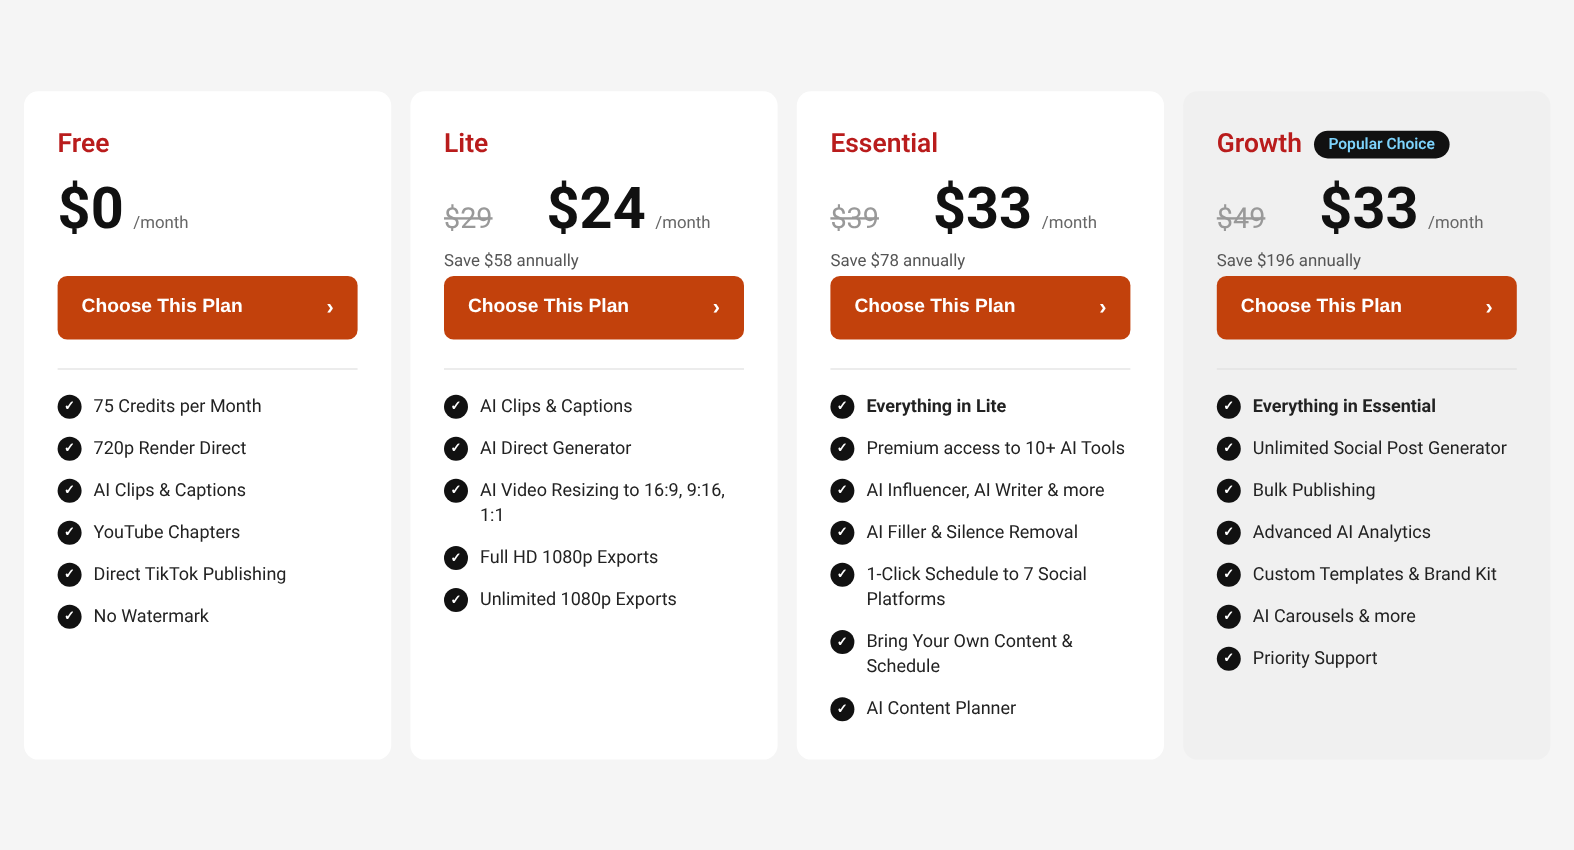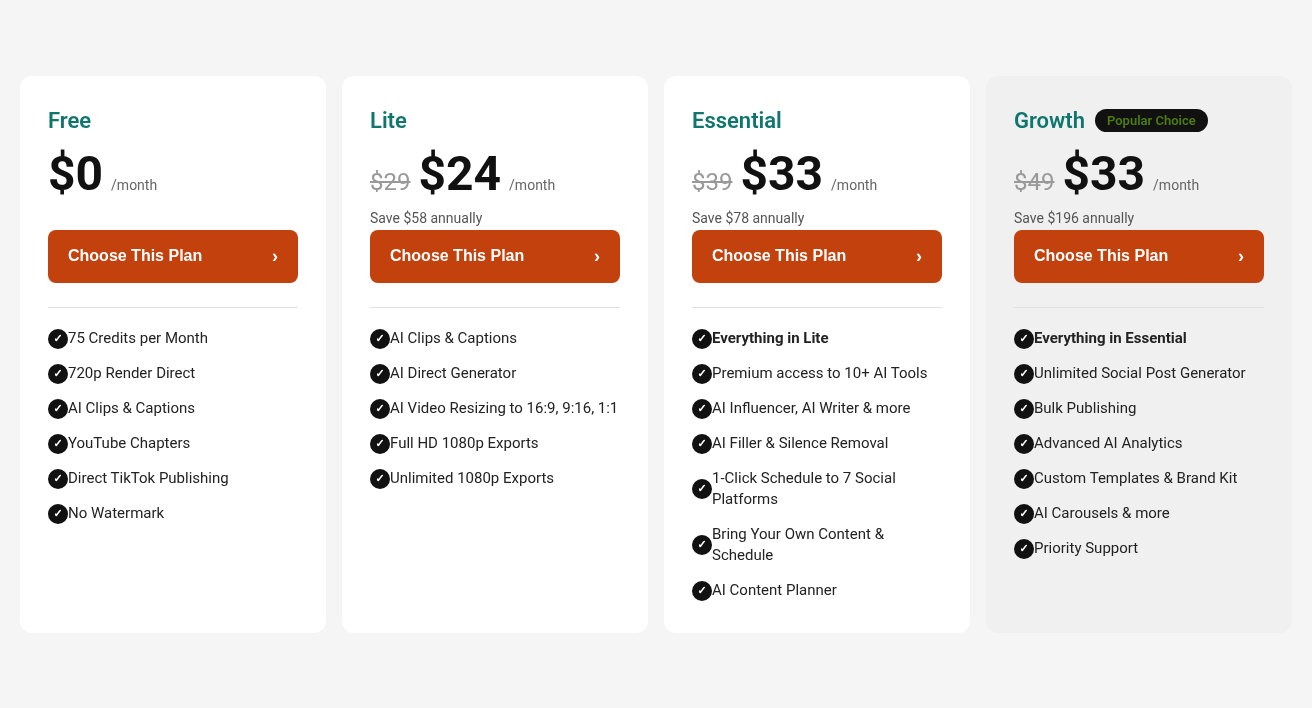--- a/index.html
+++ b/index.html
@@ -31,25 +31,25 @@
     }
     .plan-header {
       display: flex;
       align-items: center;
       gap: 10px;
       margin-bottom: 12px;
     }
     .plan-name {
       font-size: 22px;
       font-weight: 600;
-      color: #0f766e;
+      color: #b91c1c;
     }
     .popular-badge {
       background: #111;
-      color: #4d7c0f;
+      color: #7dd3fc;
       font-size: 13px;
       font-weight: 600;
       padding: 4px 12px;
       border-radius: 20px;
     }
     .price-row {
       display: flex;
       align-items: baseline;
       gap: 8px;
       margin-bottom: 4px;
@@ -57,20 +57,21 @@
     .price-original {
       font-size: 24px;
       color: #999;
       text-decoration: line-through;
       font-weight: 400;
     }
     .price-current {
       font-size: 48px;
       font-weight: 700;
       color: #111;
+      margin-left: 37px;
     }
     .price-period {
       font-size: 14px;
       color: #666;
       font-weight: 400;
     }
     .price-free {
       font-size: 48px;
       font-weight: 700;
       color: #111;
@@ -105,21 +106,22 @@
       margin-bottom: 20px;
     }
     .features-list {
       list-style: none;
       display: flex;
       flex-direction: column;
       gap: 14px;
     }
     .feature-item {
       display: flex;
-      align-items: center;
+      align-items: flex-start;
+      gap: 10px;
       font-size: 15px;
       color: #222;
       line-height: 1.4;
     }
     .feature-item.bold-feature {
       font-weight: 700;
     }
     .check-icon {
       width: 20px;
       height: 20px;

